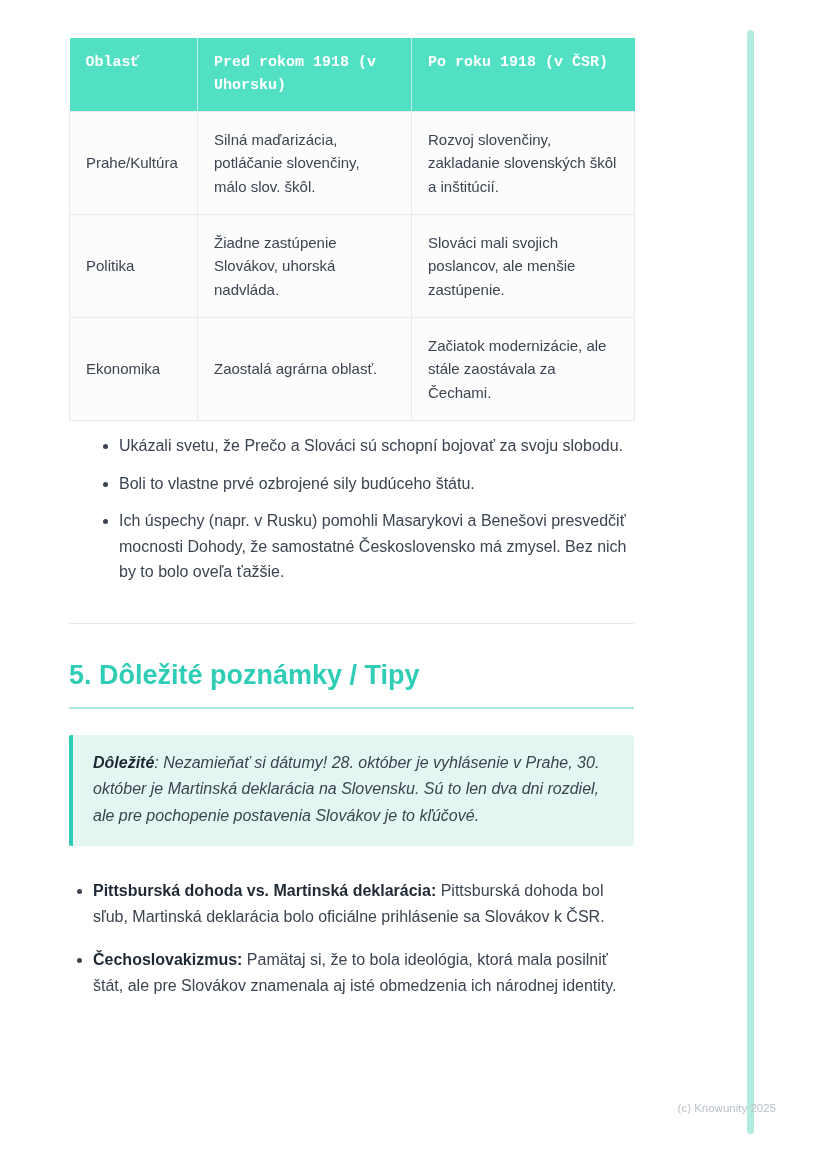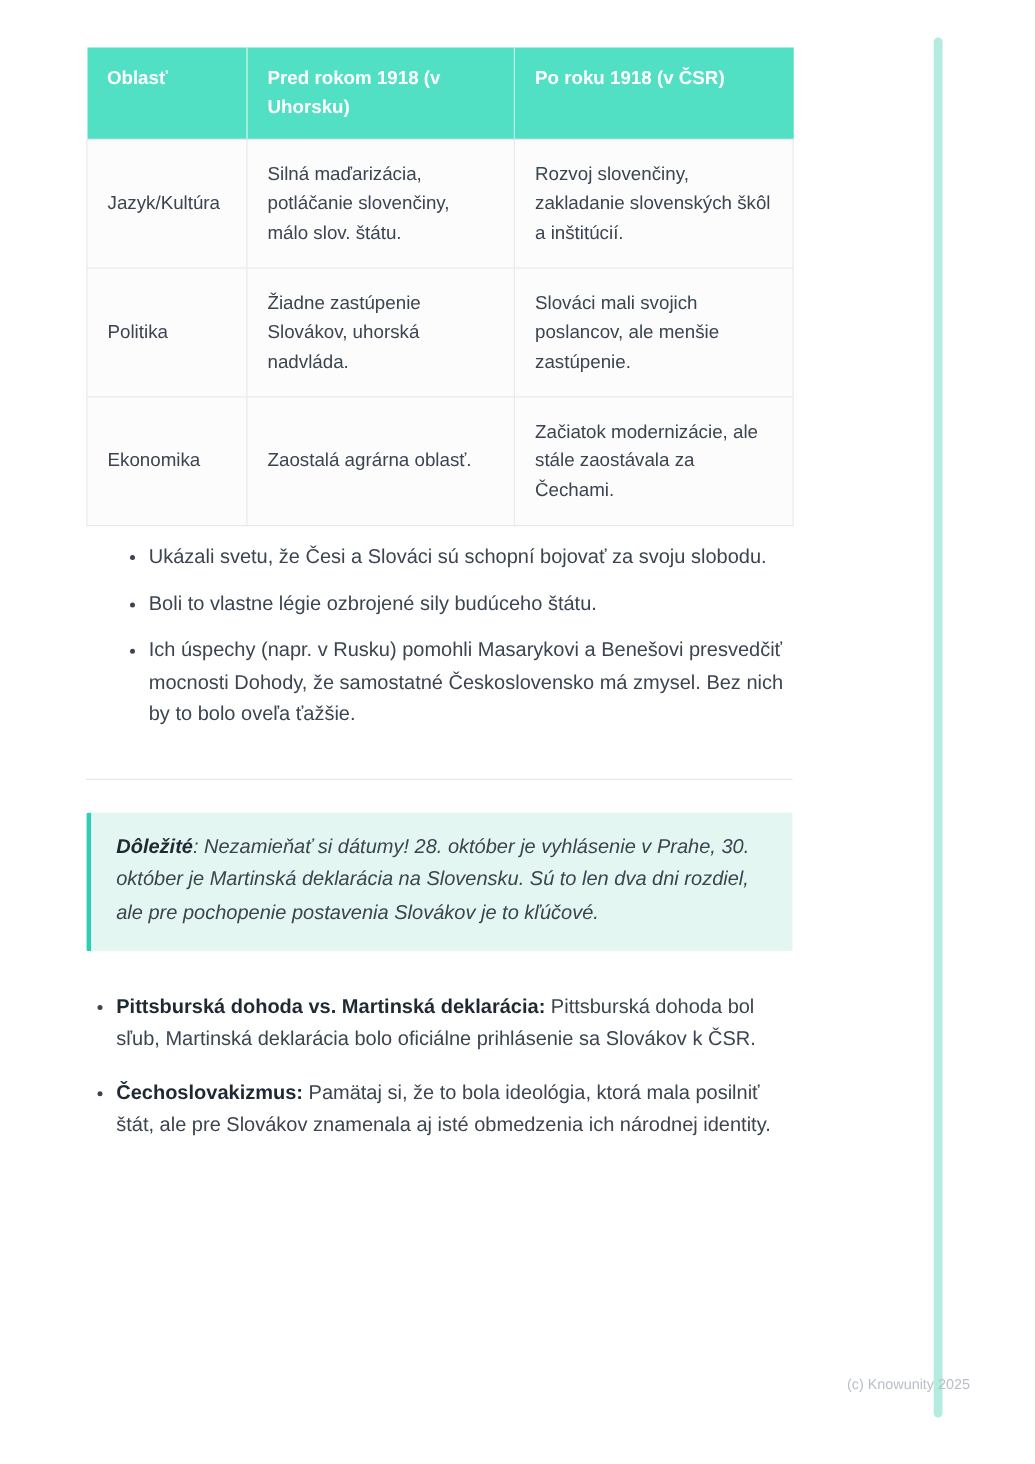--- a/index.html
+++ b/index.html
@@ -30,20 +30,21 @@
   table.cmp col.c2 { width: 214px; }
   table.cmp col.c3 { width: 223px; }
   table.cmp thead th {
     background: var(--accent, #52e0c4);
     color: #ffffff;
     font-weight: 700;
     text-align: left;
     vertical-align: top;
     padding: 14px 16px;
     line-height: 1.5;
+    font-family: Liberation Mono, monospace;
   }
   table.cmp thead th:not(:last-child) { border-right: 1px solid rgba(255,255,255,0.6); }
   table.cmp tbody td {
     background: var(--cell-bg, #fcfcfd);
     border: 1px solid var(--border, #e8eaee);
     padding: 15px 16px;
     vertical-align: middle;
     line-height: 1.55;
     color: var(--text, #3b4450);
     height: 72px;
@@ -130,46 +131,47 @@
         </colgroup>
       <thead>
         <tr>
           <th>Oblasť</th>
           <th>Pred rokom 1918 (v Uhorsku)</th>
           <th>Po roku 1918 (v ČSR)</th>
         </tr>
       </thead>
       <tbody>
         <tr>
-          <td>Jazyk/Kultúra</td>
-          <td>Silná maďarizácia, potláčanie slovenčiny, málo slov. štátu.</td>
+          <td>Prahe/Kultúra</td>
+          <td>Silná maďarizácia, potláčanie slovenčiny, málo slov. škôl.</td>
           <td>Rozvoj slovenčiny, zakladanie slovenských škôl a inštitúcií.</td>
         </tr>
         <tr>
           <td>Politika</td>
           <td>Žiadne zastúpenie Slovákov, uhorská nadvláda.</td>
           <td>Slováci mali svojich poslancov, ale menšie zastúpenie.</td>
         </tr>
         <tr>
           <td>Ekonomika</td>
           <td>Zaostalá agrárna oblasť.</td>
           <td>Začiatok modernizácie, ale stále zaostávala za Čechami.</td>
         </tr>
       </tbody>
     </table>
 
 
     <ul class="bullets">
-      <li>Ukázali svetu, že Česi a Slováci sú schopní bojovať za svoju slobodu.</li>
-      <li>Boli to vlastne légie ozbrojené sily budúceho štátu.</li>
+      <li>Ukázali svetu, že Prečo a Slováci sú schopní bojovať za svoju slobodu.</li>
+      <li>Boli to vlastne prvé ozbrojené sily budúceho štátu.</li>
       <li>Ich úspechy (napr. v Rusku) pomohli Masarykovi a Benešovi presvedčiť mocnosti Dohody, že samostatné Československo má zmysel. Bez nich by to bolo oveľa ťažšie.</li>
     </ul>
 
     <hr class="rule">
 
+    <h2 class="h5">5. Dôležité poznámky / Tipy</h2>
 
     <div class="callout">
       <strong>Dôležité</strong><span>: Nezamieňať si dátumy! 28. október je vyhlásenie v Prahe, 30. október je Martinská deklarácia na Slovensku. Sú to len dva dni rozdiel, ale pre pochopenie postavenia Slovákov je to kľúčové.</span>
     </div>
 
     <ul class="tips">
       <li>
         <strong>Pittsburská dohoda vs. Martinská deklarácia:</strong><span> Pittsburská dohoda bol sľub, Martinská deklarácia bolo oficiálne prihlásenie sa Slovákov k ČSR.</span>
       </li>
       <li>

